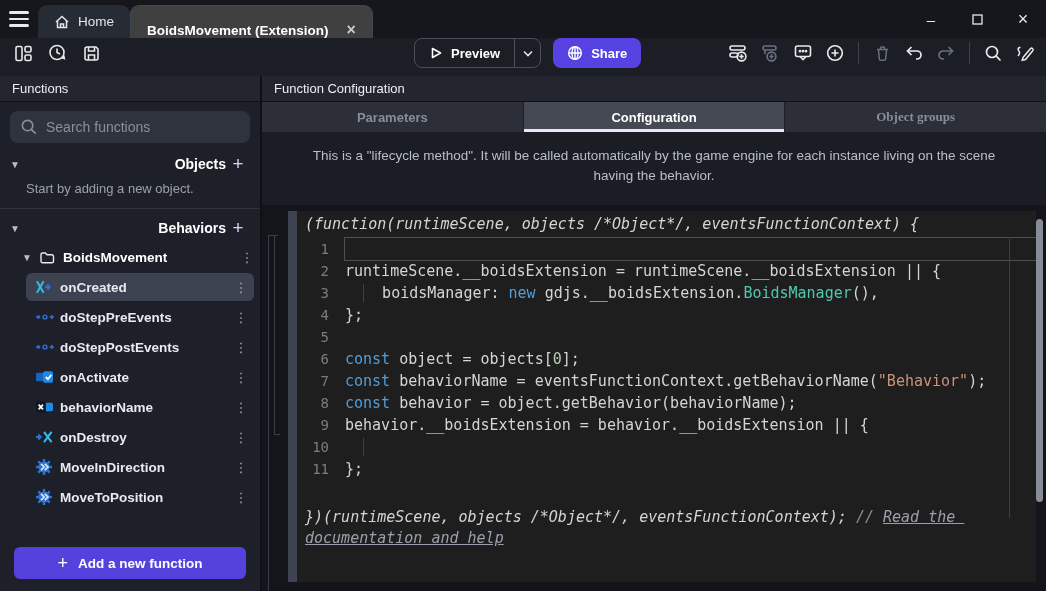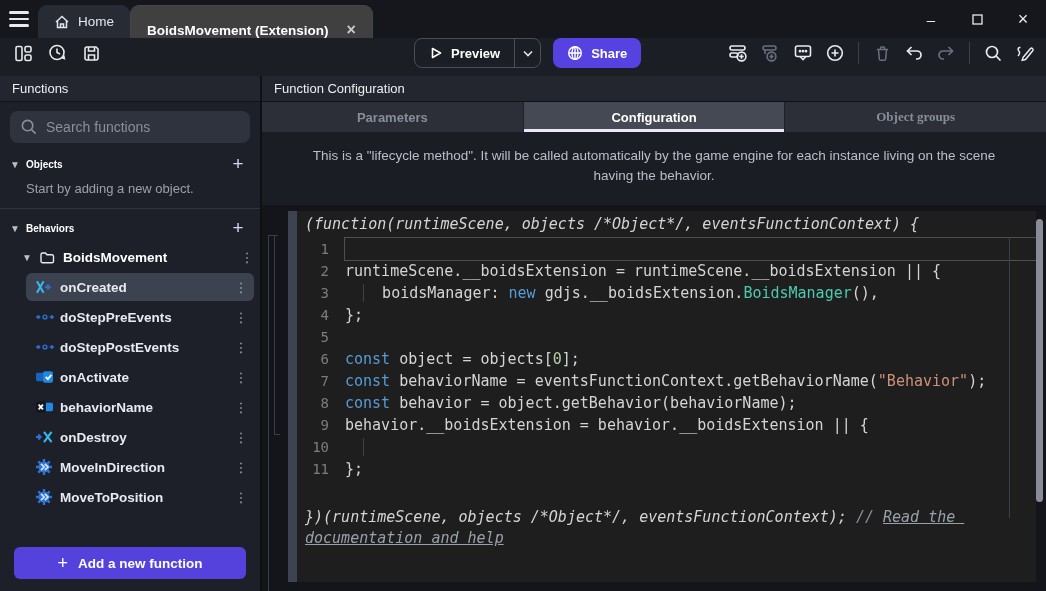--- a/index.html
+++ b/index.html
@@ -36,21 +36,21 @@
   .sidebar { width:262px; background:#1d2028; border-right:2px solid #0e1014; display:flex; flex-direction:column; flex:0 0 auto; }
   .panel-head { height:26px; background:#23262e; color:#eceef2; font-size:13px; display:flex; align-items:center; padding:0 12px; border-bottom:1px solid #101216; flex:0 0 auto; }
 
   .search-wrap { margin:9px 10px 6px 10px; position:relative; }
   .search-wrap svg { position:absolute; left:10px; top:7px; color:#8a8f9b; }
   .search-input { width:100%; height:32px; background:#2f333d; border:none; border-radius:8px; color:#86efac; font-size:14px; padding:0 10px 0 36px; outline:none; font-family:"Liberation Sans",sans-serif; }
   .search-input::placeholder { color:#8a8f9b; }
 
   .section-row { display:flex; align-items:center; height:30px; padding:0 10px 0 10px; color:#ffffff; }
   .sec-arrow { color:#b9bec8; font-size:10px; width:16px; }
-  .sec-label { font-weight:bold; font-size:10px; flex:1; }
+  .sec-label { font-weight:bold; font-size:14px; flex:1;text-align:right; }
   .sec-plus { color:#d6d2f2; font-size:19px; width:24px; text-align:center; cursor:pointer; }
   .empty-hint { color:#9aa0ab; font-size:13px; padding:2px 10px 10px 26px; }
   .hdiv { height:1px; background:#31343c; margin:2px 0 4px 0; }
 
   .tree { flex:1; overflow:hidden; }
   .folder-row { display:flex; align-items:center; height:28px; padding-left:22px; color:#fff; }
   .folder-row .f-label { font-weight:bold; font-size:13.5px; flex:1; margin-left:8px; }
   .kebab { color:#aab0bb; width:26px; text-align:center; font-size:13px; cursor:pointer; }
   .tree-item { display:flex; align-items:center; height:28px; margin:2px 6px 2px 26px; padding-left:10px; border-radius:6px; color:#e8eaf0; cursor:pointer; }
   .tree-item.selected { background:#3d4250;justify-content:flex-end; }

